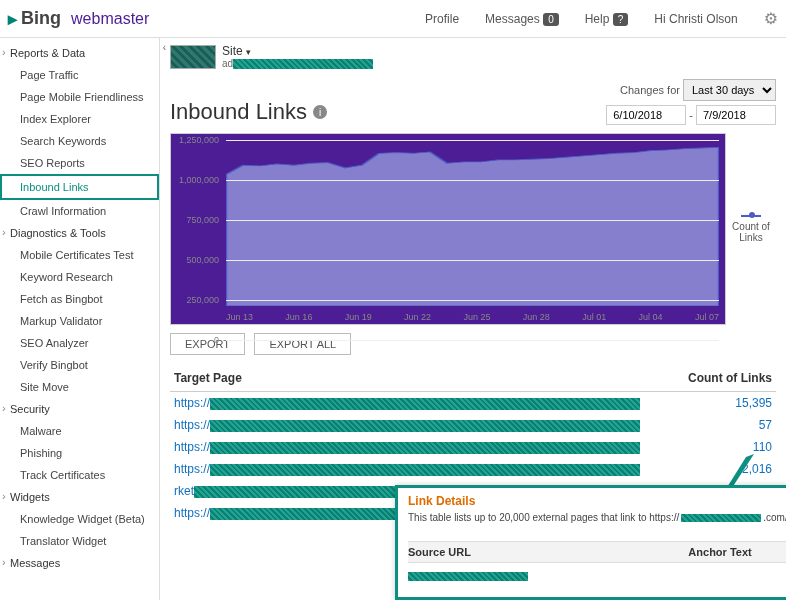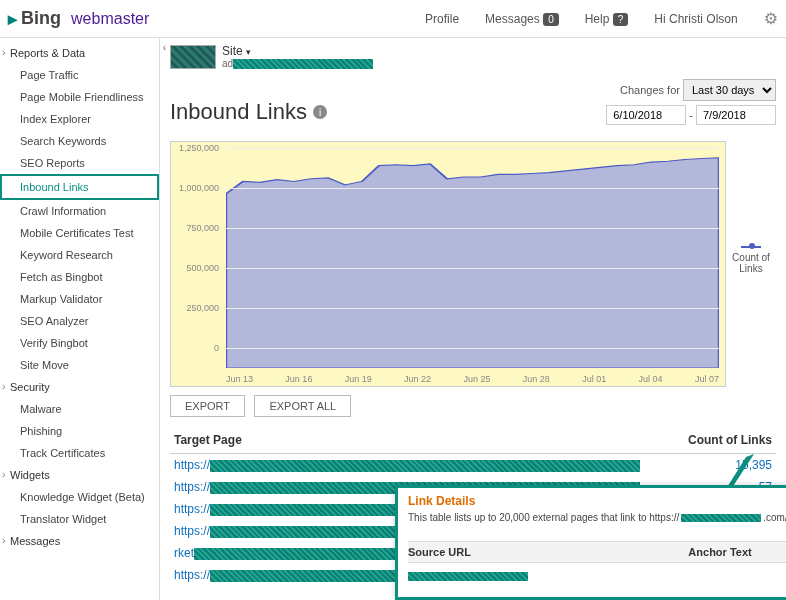--- a/index.html
+++ b/index.html
@@ -34,21 +34,21 @@
 
 .title-row { display: flex; align-items: flex-end; margin-top: 6px; }
 .page-title { font-size: 22px; font-weight: 300; color: #333; display: flex; align-items: center; gap: 6px; }
 .info-icon { width: 14px; height: 14px; border-radius: 50%; background: #888; color: #fff; font-size: 10px; display: inline-flex; align-items: center; justify-content: center; }
 .title-right { margin-left: auto; font-size: 11px; color: #555; }
 .date-input { border: 1px solid #ccc; padding: 3px 6px; font-size: 11px; width: 80px; }
 .select { border: 1px solid #bbb; padding: 3px 4px; font-size: 11px; }
 
 
 .chart-wrap { display: flex; margin-top: 8px; }
-.chart { border: 1px solid #ccc; height: 246px; flex: 1; position: relative; background: #fef9c3; margin-top: 8px; }
+.chart { border: 1px solid #ccc; height: 192px; flex: 1; position: relative; background: #4c1d95; }
 .yaxis { position: absolute; left: 4px; top: 0; bottom: 18px; width: 48px; }
 .ytick { position: absolute; font-size: 9px; color: #888; right: 4px; text-align: right; width: 48px; }
 .grid { position: absolute; left: 55px; right: 6px; border-top: 1px solid #eee; }
 .plot { position: absolute; left: 55px; right: 6px; top: 6px; bottom: 18px; }
 .xticks { position: absolute; left: 55px; right: 6px; bottom: 2px; display: flex; justify-content: space-between; font-size: 9px; color: #888; }
 .legend { width: 50px; display: flex; flex-direction: column; align-items: center; justify-content: center; font-size: 10px; color: #555; gap: 4px; }
 .legend-marker { width: 20px; height: 2px; background: #4d5dc5; position: relative; }
 .legend-marker::after { content: ""; position: absolute; left: 8px; top: -3px; width: 6px; height: 6px; border-radius: 50%; background: #4d5dc5; }
 
 
@@ -107,20 +107,21 @@
     <span class="collapse-handle">‹</span>
     <div id="nav">
         <div class="nav-group">Reports &amp; Data</div>
         <div class="nav-item">Page Traffic</div>
         <div class="nav-item">Page Mobile Friendliness</div>
         <div class="nav-item">Index Explorer</div>
         <div class="nav-item">Search Keywords</div>
         <div class="nav-item">SEO Reports</div>
         <div class="nav-item nav-active">Inbound Links</div>
         <div class="nav-item">Crawl Information</div>
+        <div class="nav-group">Diagnostics &amp; Tools</div>
         <div class="nav-item">Mobile Certificates Test</div>
         <div class="nav-item">Keyword Research</div>
         <div class="nav-item">Fetch as Bingbot</div>
         <div class="nav-item">Markup Validator</div>
         <div class="nav-item">SEO Analyzer</div>
         <div class="nav-item">Verify Bingbot</div>
         <div class="nav-item">Site Move</div>
         <div class="nav-group">Security</div>
         <div class="nav-item">Malware</div>
         <div class="nav-item">Phishing</div>

